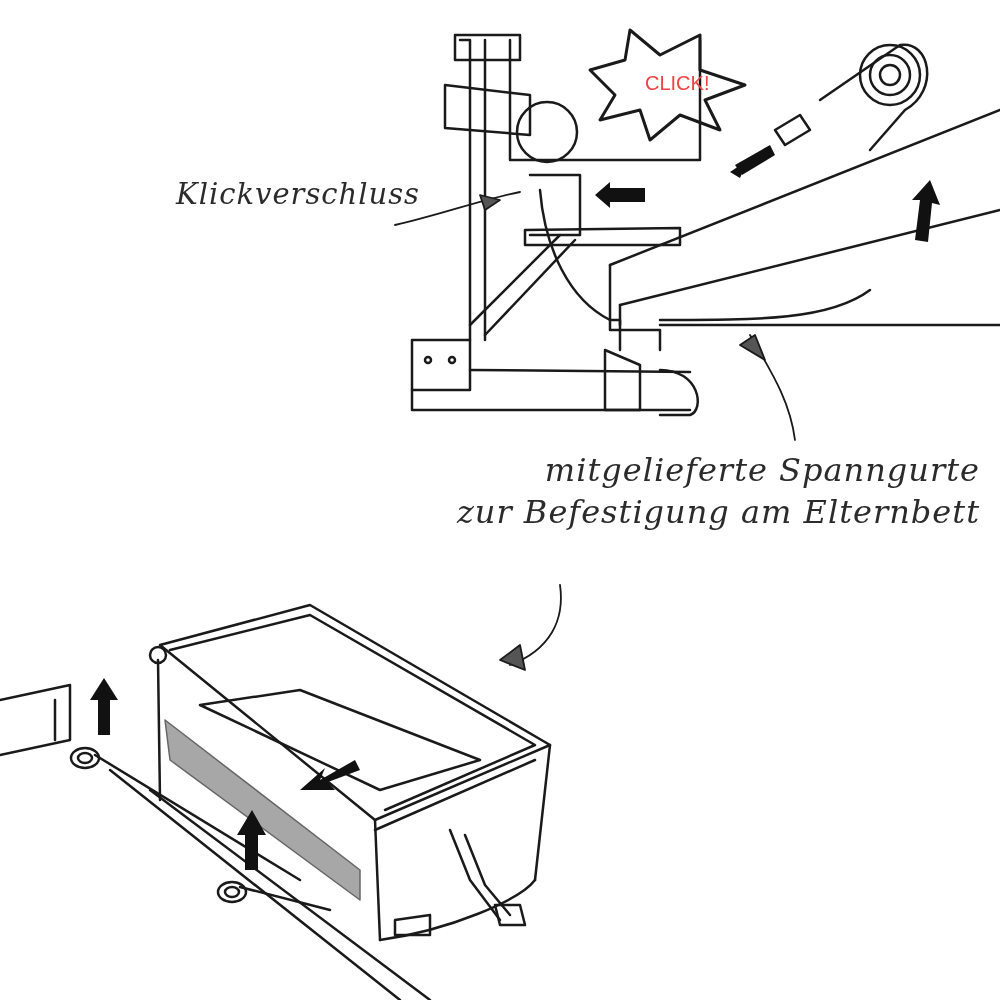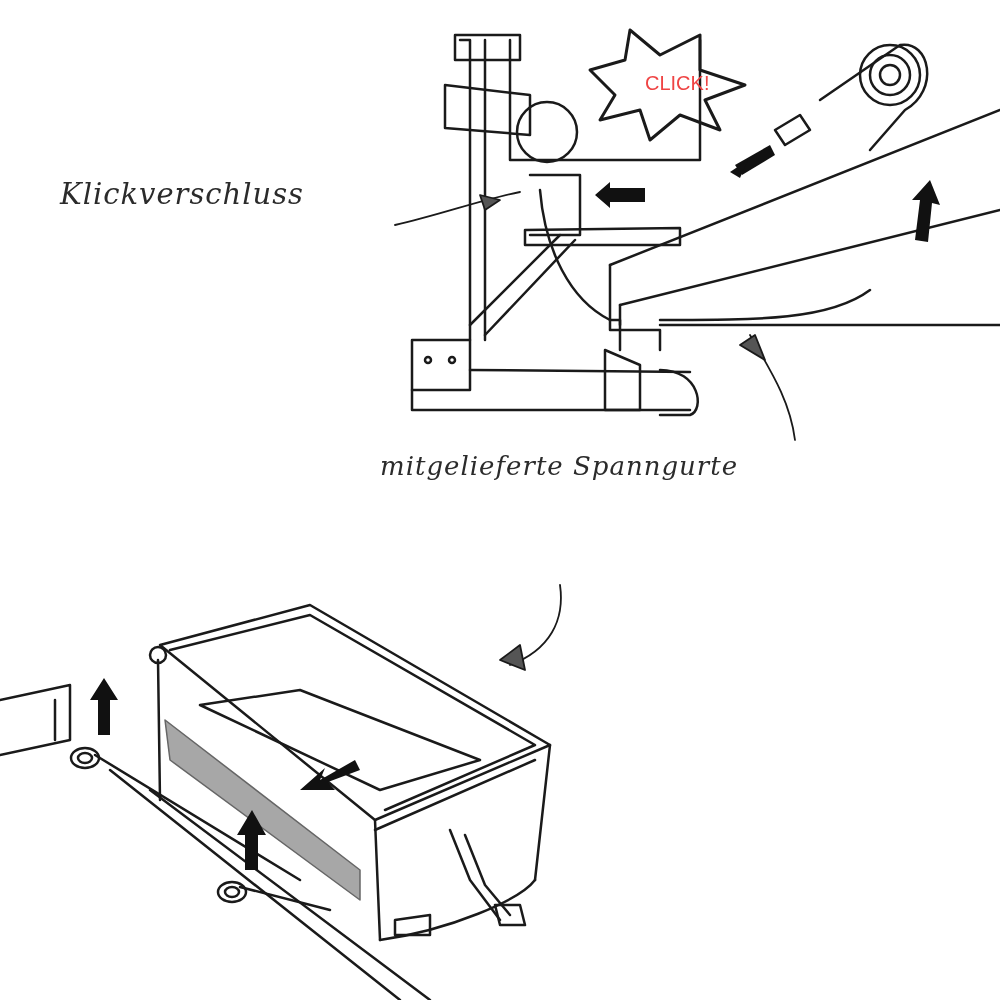--- a/index.html
+++ b/index.html
@@ -1,21 +1,21 @@
 <!DOCTYPE html>
 <html><head>
   <meta charset="utf-8">
   <style>
     html, body { margin: 0; padding: 0; background: #ffffff; }
     body { width: 1000px; height: 1000px; position: relative; overflow: hidden; font-family: "DejaVu Sans", sans-serif; }
     svg.art { position: absolute; left: 0; top: 0; width: 1000px; height: 1000px; }
-    .label { position: absolute; color: #2b2b2b; font-family: "DejaVu Serif", serif; font-style: italic; letter-spacing: 1px; text-align: left; white-space: nowrap; }
+    .label { position: absolute; color: #2b2b2b; font-family: "DejaVu Serif", serif; font-style: italic; letter-spacing: 1px; text-align: right; white-space: nowrap; }
     .label div { line-height: 1.3; }
     #label-click-lock { left: 60px; top: 176px; width: 360px; font-size: 29px; }
-    #label-straps { left: 380px; top: 450px; width: 600px; font-size: 26px; }
+    #label-straps { left: 380px; top: 450px; width: 600px; font-size: 32px; }
     #click-text { position: absolute; left: 610px; top: 72px; font-family: "Liberation Sans", sans-serif; font-size: 20px; color: #ef4444; margin-left: 35px; }
   </style>
 </head>
 <body>
 
 <svg class="art" viewBox="0 0 1000 1000" xmlns="http://www.w3.org/2000/svg" fill="none" stroke="#1a1a1a" stroke-width="2.5" stroke-linecap="round" stroke-linejoin="round">
 
   <g>
 
     <path d="M460 40 L470 40 L470 340 M485 40 L485 340"></path>
@@ -113,13 +113,14 @@
 </svg>
 
 <div id="click-text">CLICK!</div>
 
 <div class="label" id="label-click-lock">
   <div>Klickverschluss</div>
 </div>
 
 <div class="label" id="label-straps">
   <div>mitgelieferte Spanngurte</div>
+  <div>zur Befestigung am Elternbett</div>
 </div>
 
 </body></html>

